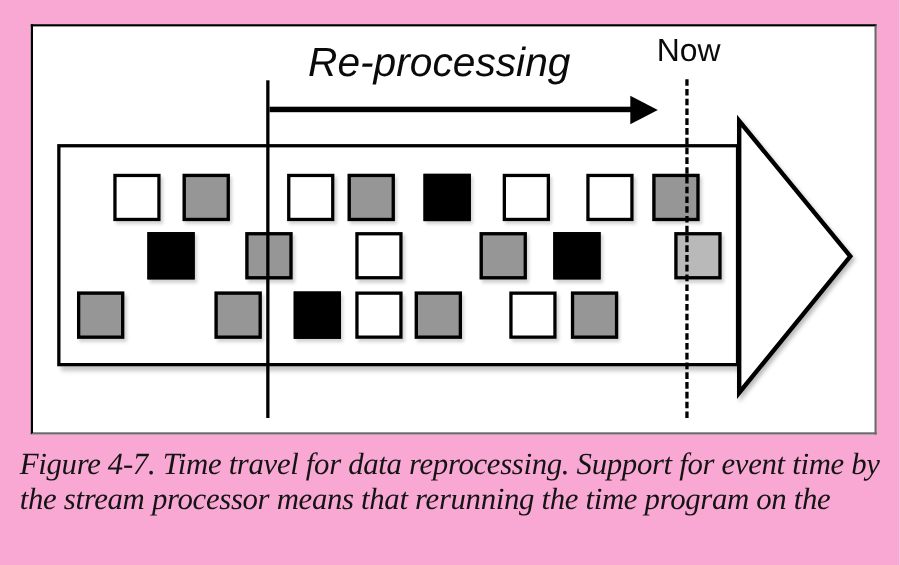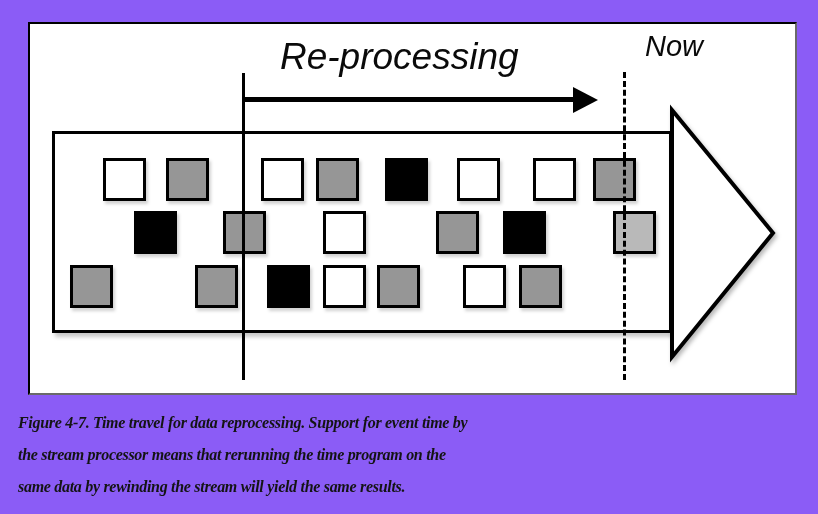--- a/index.html
+++ b/index.html
@@ -1,20 +1,20 @@
 <!DOCTYPE html>
 <html><head>
 <meta charset="utf-8">
 <style>
   html, body { margin: 0; padding: 0; background: #fff; }
   .page {
     position: relative;
     width: 818px;
     height: 514px;
-    background: #8b5cf6;
+    background: #f9a8d4;
     overflow: hidden;
     font-family: "Liberation Sans", sans-serif;
   }
   .page * { position: absolute; box-sizing: border-box; }
 
   .figure-frame {
     left: 28px; top: 22px;
     width: 769px; height: 373px;
     border-top: 2px solid #000000;
     border-left: 2px solid #000000;
@@ -27,25 +27,23 @@
     left: 280px; top: 36px;
     font-size: 37px;
     font-style: italic;
     color: #0a0a0a;
     white-space: nowrap;
     z-index: 5;
   }
   .now-label {
     left: 597px; top: 30px;
     font-size: 29px;
-    font-style: italic;
     color: #0a0a0a;
     white-space: nowrap;
     z-index: 5;
-    margin-left: 48px;
   }
 
   .start-line {
     left: 242px; top: 73px;
     width: 3px; height: 307px;
     background: #000;
     z-index: 4;
   }
   .now-line {
     left: 623px; top: 72px;
@@ -87,26 +85,25 @@
     width: 43px; height: 43px;
     border: 3px solid #000;
     box-shadow: 2px 3px 3px rgba(0,0,0,0.18);
   }
 
   .caption {
     left: 18px; top: 407px;
     width: 796px;
     font-family: "Liberation Serif", serif;
     font-style: italic;
-    font-size: 16px;
+    font-size: 28px;
     line-height: 32px;
     letter-spacing: -0.3px;
     color: #141414;
     z-index: 5;
-    font-weight: bold;
   }
   .caption .cap-line { position: static; white-space: nowrap; }
 </style>
 </head>
 <body>
 
 <div class="page">
 
   <div class="figure-frame"></div>
 
@@ -144,16 +141,15 @@
   <div class="now-line"></div>
   <div class="reproc-arrow-line"></div>
   <div class="reproc-arrow-head"></div>
 
   <div class="reprocessing-label">Re-processing</div>
   <div class="now-label">Now</div>
 
   <div class="caption">
     <div class="cap-line">Figure 4-7. Time travel for data reprocessing. Support for event time by</div>
     <div class="cap-line">the stream processor means that rerunning the time program on the</div>
-    <div class="cap-line">same data by rewinding the stream will yield the same results.</div>
   </div>
 
 </div>
 
 </body></html>

